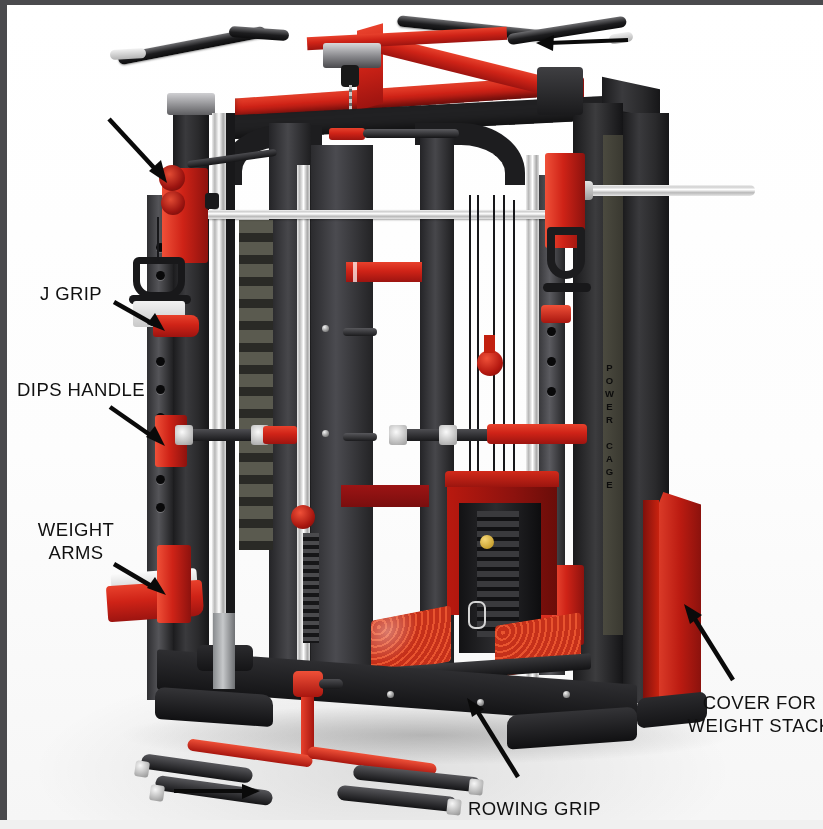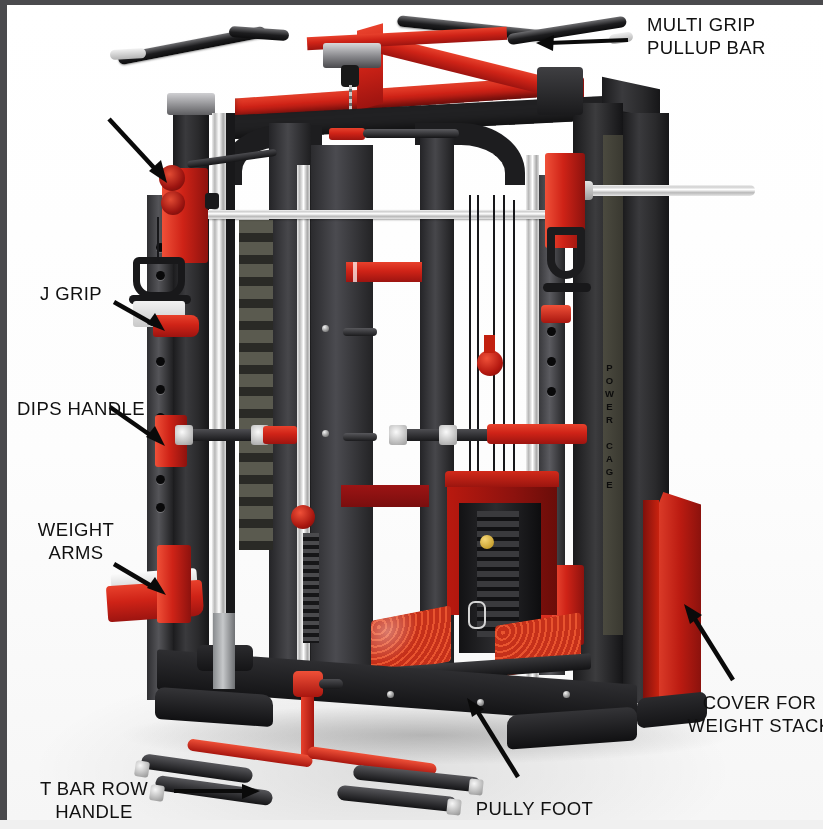--- a/index.html
+++ b/index.html
@@ -399,33 +399,29 @@
       </svg>
     </div>
 
     <div class="arrow" style="left:672px;top:595px;width:62px;height:84px;">
       <svg width="62" height="84" viewBox="0 0 62 84">
         <line x1="54" y1="80" x2="14" y2="16" stroke="#0a0a0a" stroke-width="4.5"></line>
         <polygon points="5,4 23,15 11,24" fill="#0a0a0a"></polygon>
       </svg>
     </div>
 
-    <div class="label" style="left:640px;top:8px;width:175px;text-align:left;">MULTI GRIP
-PULLUP BAR</div>
 
 
     <div class="label" style="left:18px;top:277px;width:92px;">J GRIP</div>
 
-    <div class="label" style="left:8px;top:392px;width:132px;">DIPS HANDLE</div>
+    <div class="label" style="left:8px;top:373px;width:132px;">DIPS HANDLE</div>
 
     <div class="label" style="left:14px;top:513px;width:110px;">WEIGHT
 ARMS</div>
 
-    <div class="label" style="left:22px;top:772px;width:130px;">T BAR ROW
-HANDLE</div>
-
-    <div class="label" style="left:455px;top:792px;width:145px;">PULLY FOOT</div>
+
+    <div class="label" style="left:455px;top:792px;width:145px;">ROWING GRIP</div>
 
     <div class="label" style="left:680px;top:686px;width:145px;">COVER FOR
 WEIGHT STACK</div>
 
   </div>
 </div>
 
 </body></html>

